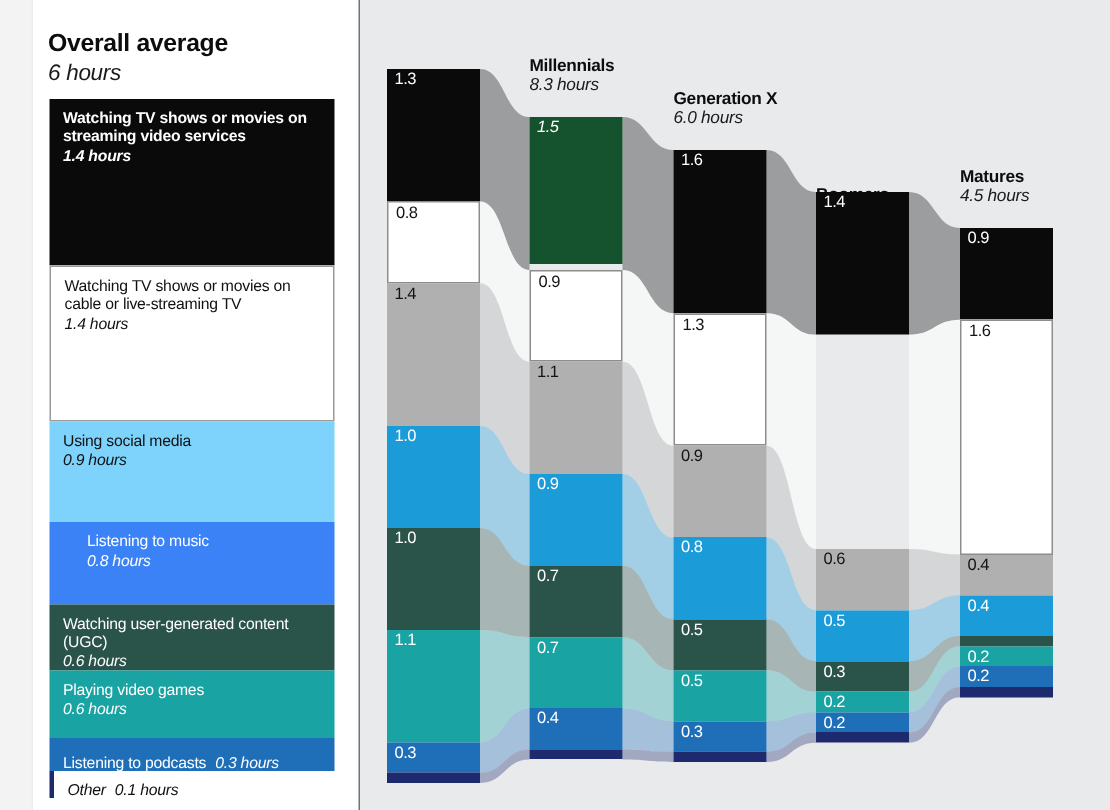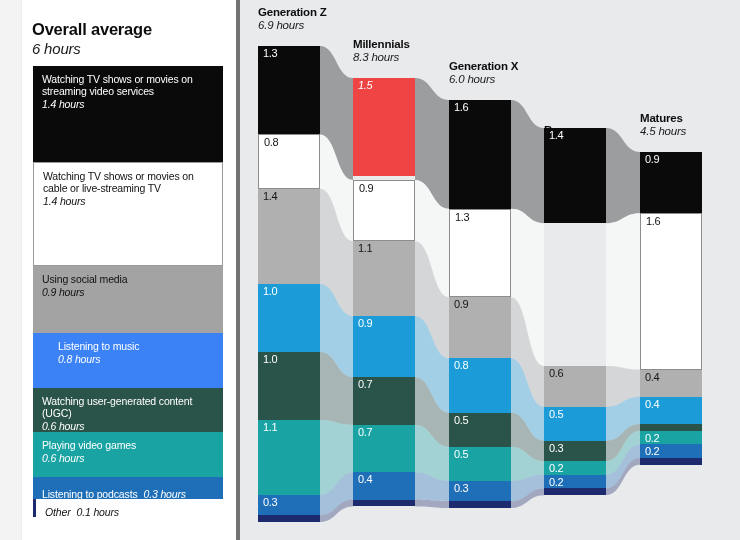--- a/index.html
+++ b/index.html
@@ -8,21 +8,21 @@
     background:#ffffff;
     font-family:"Liberation Sans", sans-serif;
     -webkit-font-smoothing:antialiased;
   }
   #root{position:relative;width:740px;height:540px;background:#ffffff;}
 
   
   #left-panel{
     position:absolute;left:0;top:0;width:240px;height:540px;
     background:#ffffff;
-    border-right:4px solid #737373;
+    border-right:1px solid #737373;
     box-sizing:border-box;
   }
   #left-edge-strip{
     position:absolute;left:0;top:0;width:22px;height:540px;
     background:#f3f3f3;border-right:1px solid #eceded;box-sizing:border-box;
   }
   #panel-title{
     position:absolute;left:32px;top:20px;width:200px;
     font-size:16.5px;font-weight:bold;color:#0d0d0d;letter-spacing:-0.2px;
   }
@@ -85,29 +85,29 @@
 
 <div id="root">
 
   <div id="left-panel">
     <div id="left-edge-strip"></div>
 
     <div id="panel-title">Overall average</div>
     <div id="panel-subtitle">6 hours</div>
 
     <div id="legend-stack">
-        <div class="legend-band" style="height: 96px; background: rgb(10, 10, 10); color: rgb(255, 255, 255);">
+        <div class="legend-band" style="height: 111px; background: rgb(10, 10, 10); color: rgb(255, 255, 255); font-weight: bold;">
           <span class="legend-label" style="color: rgb(255, 255, 255);">Watching TV shows or movies on streaming video services</span>
           <span class="legend-hours" style="color: rgb(255, 255, 255);">1.4 hours</span>
         </div>
         <div class="legend-band" style="height: 103.833px; background: rgb(255, 255, 255); color: rgb(17, 17, 17); border: 1px solid rgb(154, 154, 154);">
           <span class="legend-label" style="color: rgb(17, 17, 17);">Watching TV shows or movies on cable or live-streaming TV</span>
           <span class="legend-hours" style="color: rgb(17, 17, 17);">1.4 hours</span>
         </div>
-        <div class="legend-band" style="height: 66.75px; background: #a3a3a3; color: rgb(17, 17, 17);">
+        <div class="legend-band" style="height: 66.75px; background: #7dd3fc; color: rgb(17, 17, 17);">
           <span class="legend-label" style="color: rgb(17, 17, 17);">Using social media</span>
           <span class="legend-hours" style="color: rgb(17, 17, 17);">0.9 hours</span>
         </div>
         <div class="legend-band" style="height: 55px; background: #3b82f6; color: rgb(255, 255, 255); padding-left: 25px;">
           <span class="legend-label" style="color: rgb(255, 255, 255);">Listening to music</span>
           <span class="legend-hours" style="color: rgb(255, 255, 255);">0.8 hours</span>
         </div>
         <div class="legend-band" style="height: 44.5px; background: rgb(42, 83, 73); color: rgb(255, 255, 255);">
           <span class="legend-label" style="color: rgb(255, 255, 255);">Watching user-generated content (UGC)</span>
           <span class="legend-hours" style="color: rgb(255, 255, 255);">0.6 hours</span>
@@ -150,24 +150,20 @@
         <path d="M80,494.8 C96.5,494.8 96.5,472.4 113,472.4 L113,499.59999999999997 C96.5,499.59999999999997 96.5,515.2 80,515.2 Z" fill="#1f6fb8" fill-opacity="0.34" stroke="none"></path>
         <path d="M175,472.4 C192,472.4 192,480.80000000000007 209,480.80000000000007 L209,501.20000000000005 C192,501.20000000000005 192,499.59999999999997 175,499.59999999999997 Z" fill="#1f6fb8" fill-opacity="0.34" stroke="none"></path>
         <path d="M271,480.80000000000007 C287.5,480.80000000000007 287.5,474.8 304,474.8 L304,488.40000000000003 C287.5,488.40000000000003 287.5,501.20000000000005 271,501.20000000000005 Z" fill="#1f6fb8" fill-opacity="0.34" stroke="none"></path>
         <path d="M366,474.8 C383,474.8 383,444.4 400,444.4 L400,458 C383,458 383,488.40000000000003 366,488.40000000000003 Z" fill="#1f6fb8" fill-opacity="0.34" stroke="none"></path>
         <path d="M80,515.2 C96.5,515.2 96.5,499.59999999999997 113,499.59999999999997 L113,506.4 C96.5,506.4 96.5,522 80,522 Z" fill="#1d2a6e" fill-opacity="0.34" stroke="none"></path>
         <path d="M175,499.59999999999997 C192,499.59999999999997 192,501.20000000000005 209,501.20000000000005 L209,508.00000000000006 C192,508.00000000000006 192,506.4 175,506.4 Z" fill="#1d2a6e" fill-opacity="0.34" stroke="none"></path>
         <path d="M271,501.20000000000005 C287.5,501.20000000000005 287.5,488.40000000000003 304,488.40000000000003 L304,495.20000000000005 C287.5,495.20000000000005 287.5,508.00000000000006 271,508.00000000000006 Z" fill="#1d2a6e" fill-opacity="0.34" stroke="none"></path>
         <path d="M366,488.40000000000003 C383,488.40000000000003 383,458 400,458 L400,464.8 C383,464.8 383,495.20000000000005 366,495.20000000000005 Z" fill="#1d2a6e" fill-opacity="0.34" stroke="none"></path>
       </svg>
   <div class="gen-column" style="left: 18px; top: 0px; width: 62px; height: 540px;">
-        <div class="gen-head" style="left: 0px; top: 6px;">
-          <span class="gen-name">Generation Z</span>
-          <span class="gen-hours">6.9 hours</span>
-        </div>
         <div class="seg" style="top: 46px; height: 88.4px; background: rgb(10, 10, 10);">
           <span class="seg-val" style="color: rgb(255, 255, 255);">1.3</span>
         </div>
         <div class="seg" style="top: 134.4px; height: 54.4px; background: rgb(255, 255, 255); border: 1px solid rgb(141, 141, 141);">
           <span class="seg-val" style="color: rgb(20, 20, 20);">0.8</span>
         </div>
         <div class="seg" style="top: 188.8px; height: 95.2px; background: rgb(176, 176, 176);">
           <span class="seg-val" style="color: rgb(20, 20, 20);">1.4</span>
         </div>
         <div class="seg" style="top: 284px; height: 68px; background: rgb(27, 156, 216);">
@@ -182,21 +178,21 @@
         <div class="seg" style="top: 494.8px; height: 20.4px; background: rgb(31, 111, 184);">
           <span class="seg-val" style="color: rgb(255, 255, 255);">0.3</span>
         </div>
         <div class="seg" style="top: 515.2px; height: 6.8px; background: rgb(29, 42, 110);"></div>
       </div>
       <div class="gen-column" style="left: 113px; top: 0px; width: 62px; height: 540px;">
         <div class="gen-head" style="left: 0px; top: 38px;">
           <span class="gen-name">Millennials</span>
           <span class="gen-hours">8.3 hours</span>
         </div>
-        <div class="seg" style="top: 78px; height: 98px; background: #ef4444; font-style: italic;">
+        <div class="seg" style="top: 78px; height: 98px; background: #14532d; font-style: italic;">
           <span class="seg-val" style="color: rgb(255, 255, 255);">1.5</span>
         </div>
         <div class="seg" style="top: 180px; height: 61.2px; background: rgb(255, 255, 255); border: 1px solid rgb(141, 141, 141);">
           <span class="seg-val" style="color: rgb(20, 20, 20);">0.9</span>
         </div>
         <div class="seg" style="top: 241.2px; height: 74.8px; background: rgb(176, 176, 176);">
           <span class="seg-val" style="color: rgb(20, 20, 20);">1.1</span>
         </div>
         <div class="seg" style="top: 316px; height: 61.2px; background: rgb(27, 156, 216);">
           <span class="seg-val" style="color: rgb(255, 255, 255);">0.9</span>

